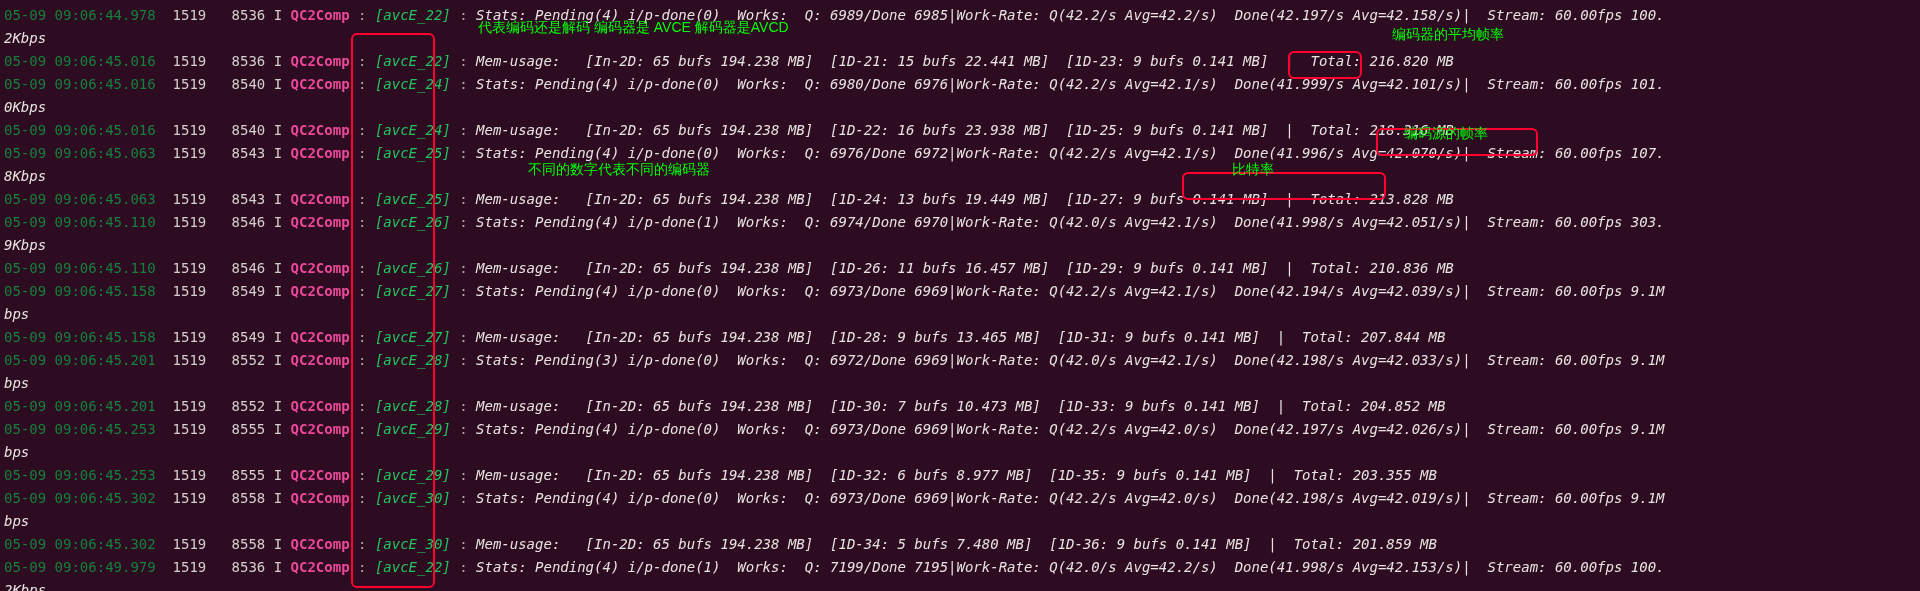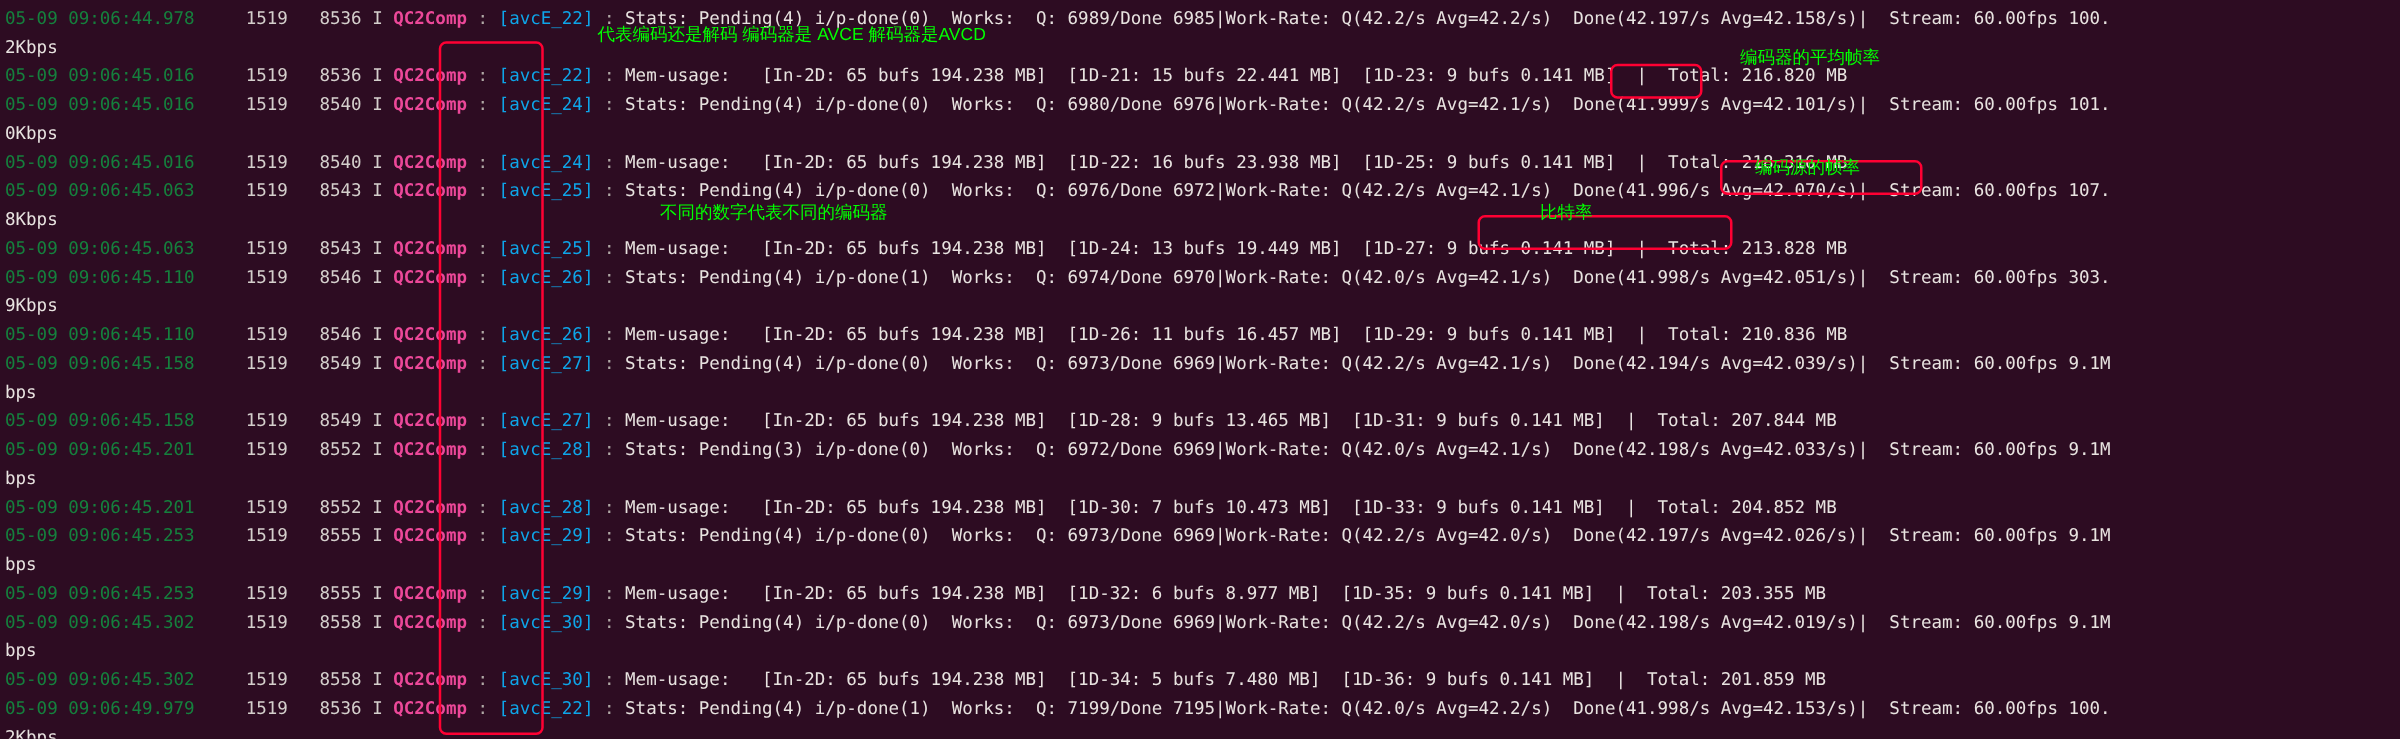--- a/index.html
+++ b/index.html
@@ -18,24 +18,24 @@
   .log-container {
     position: relative;
     padding: 4px 4px;
     white-space: pre;
   }
   .line {
     white-space: pre;
     height: 23px;
   }
   .date  { color: #15803d; }
-  .pid   { color: #d4cfcc; margin-left: 24px; }
+  .pid   { color: #d4cfcc; }
   .comp  { color: #ec4899; font-weight: bold; }
-  .tag   { color: #0ea5e9; }
-  .info  { color: #e8e3e0; }
+  .tag   { color: #22c55e; font-style: italic; }
+  .info  { color: #e8e3e0; font-style: italic; }
   .dim   { color: #b0a9a6; }
 
   
   .note {
     position: absolute;
     color: #00ff00;
     font-family: "Microsoft YaHei","SimSun",sans-serif;
     font-size: 14px;
     font-weight: normal;
     z-index: 10;
@@ -51,21 +51,21 @@
     pointer-events: none;
     z-index: 5;
   }
 </style>
 </head>
 <body>
 
 <div class="log-container" id="log-container"><div class="line"><span class="date">05-09 09:06:44.978</span><span class="pid">  1519   8536 I </span><span class="comp">QC2Comp</span><span class="dim"> : </span><span class="tag">[avcE_22] </span><span class="dim">: </span><span class="info">Stats: Pending(4) i/p-done(0)  Works:  Q: 6989/Done 6985|Work-Rate: Q(42.2/s Avg=42.2/s)  Done(42.197/s Avg=42.158/s)|  Stream: 60.00fps 100.</span></div><div class="line"><span class="info">2Kbps</span></div><div class="line"><span class="date">05-09 09:06:45.016</span><span class="pid">  1519   8536 I </span><span class="comp">QC2Comp</span><span class="dim"> : </span><span class="tag">[avcE_22] </span><span class="dim">: </span><span class="info">Mem-usage:   [In-2D: 65 bufs 194.238 MB]  [1D-21: 15 bufs 22.441 MB]  [1D-23: 9 bufs 0.141 MB]  |  Total: 216.820 MB</span></div><div class="line"><span class="date">05-09 09:06:45.016</span><span class="pid">  1519   8540 I </span><span class="comp">QC2Comp</span><span class="dim"> : </span><span class="tag">[avcE_24] </span><span class="dim">: </span><span class="info">Stats: Pending(4) i/p-done(0)  Works:  Q: 6980/Done 6976|Work-Rate: Q(42.2/s Avg=42.1/s)  Done(41.999/s Avg=42.101/s)|  Stream: 60.00fps 101.</span></div><div class="line"><span class="info">0Kbps</span></div><div class="line"><span class="date">05-09 09:06:45.016</span><span class="pid">  1519   8540 I </span><span class="comp">QC2Comp</span><span class="dim"> : </span><span class="tag">[avcE_24] </span><span class="dim">: </span><span class="info">Mem-usage:   [In-2D: 65 bufs 194.238 MB]  [1D-22: 16 bufs 23.938 MB]  [1D-25: 9 bufs 0.141 MB]  |  Total: 218.316 MB</span></div><div class="line"><span class="date">05-09 09:06:45.063</span><span class="pid">  1519   8543 I </span><span class="comp">QC2Comp</span><span class="dim"> : </span><span class="tag">[avcE_25] </span><span class="dim">: </span><span class="info">Stats: Pending(4) i/p-done(0)  Works:  Q: 6976/Done 6972|Work-Rate: Q(42.2/s Avg=42.1/s)  Done(41.996/s Avg=42.070/s)|  Stream: 60.00fps 107.</span></div><div class="line"><span class="info">8Kbps</span></div><div class="line"><span class="date">05-09 09:06:45.063</span><span class="pid">  1519   8543 I </span><span class="comp">QC2Comp</span><span class="dim"> : </span><span class="tag">[avcE_25] </span><span class="dim">: </span><span class="info">Mem-usage:   [In-2D: 65 bufs 194.238 MB]  [1D-24: 13 bufs 19.449 MB]  [1D-27: 9 bufs 0.141 MB]  |  Total: 213.828 MB</span></div><div class="line"><span class="date">05-09 09:06:45.110</span><span class="pid">  1519   8546 I </span><span class="comp">QC2Comp</span><span class="dim"> : </span><span class="tag">[avcE_26] </span><span class="dim">: </span><span class="info">Stats: Pending(4) i/p-done(1)  Works:  Q: 6974/Done 6970|Work-Rate: Q(42.0/s Avg=42.1/s)  Done(41.998/s Avg=42.051/s)|  Stream: 60.00fps 303.</span></div><div class="line"><span class="info">9Kbps</span></div><div class="line"><span class="date">05-09 09:06:45.110</span><span class="pid">  1519   8546 I </span><span class="comp">QC2Comp</span><span class="dim"> : </span><span class="tag">[avcE_26] </span><span class="dim">: </span><span class="info">Mem-usage:   [In-2D: 65 bufs 194.238 MB]  [1D-26: 11 bufs 16.457 MB]  [1D-29: 9 bufs 0.141 MB]  |  Total: 210.836 MB</span></div><div class="line"><span class="date">05-09 09:06:45.158</span><span class="pid">  1519   8549 I </span><span class="comp">QC2Comp</span><span class="dim"> : </span><span class="tag">[avcE_27] </span><span class="dim">: </span><span class="info">Stats: Pending(4) i/p-done(0)  Works:  Q: 6973/Done 6969|Work-Rate: Q(42.2/s Avg=42.1/s)  Done(42.194/s Avg=42.039/s)|  Stream: 60.00fps 9.1M</span></div><div class="line"><span class="info">bps</span></div><div class="line"><span class="date">05-09 09:06:45.158</span><span class="pid">  1519   8549 I </span><span class="comp">QC2Comp</span><span class="dim"> : </span><span class="tag">[avcE_27] </span><span class="dim">: </span><span class="info">Mem-usage:   [In-2D: 65 bufs 194.238 MB]  [1D-28: 9 bufs 13.465 MB]  [1D-31: 9 bufs 0.141 MB]  |  Total: 207.844 MB</span></div><div class="line"><span class="date">05-09 09:06:45.201</span><span class="pid">  1519   8552 I </span><span class="comp">QC2Comp</span><span class="dim"> : </span><span class="tag">[avcE_28] </span><span class="dim">: </span><span class="info">Stats: Pending(3) i/p-done(0)  Works:  Q: 6972/Done 6969|Work-Rate: Q(42.0/s Avg=42.1/s)  Done(42.198/s Avg=42.033/s)|  Stream: 60.00fps 9.1M</span></div><div class="line"><span class="info">bps</span></div><div class="line"><span class="date">05-09 09:06:45.201</span><span class="pid">  1519   8552 I </span><span class="comp">QC2Comp</span><span class="dim"> : </span><span class="tag">[avcE_28] </span><span class="dim">: </span><span class="info">Mem-usage:   [In-2D: 65 bufs 194.238 MB]  [1D-30: 7 bufs 10.473 MB]  [1D-33: 9 bufs 0.141 MB]  |  Total: 204.852 MB</span></div><div class="line"><span class="date">05-09 09:06:45.253</span><span class="pid">  1519   8555 I </span><span class="comp">QC2Comp</span><span class="dim"> : </span><span class="tag">[avcE_29] </span><span class="dim">: </span><span class="info">Stats: Pending(4) i/p-done(0)  Works:  Q: 6973/Done 6969|Work-Rate: Q(42.2/s Avg=42.0/s)  Done(42.197/s Avg=42.026/s)|  Stream: 60.00fps 9.1M</span></div><div class="line"><span class="info">bps</span></div><div class="line"><span class="date">05-09 09:06:45.253</span><span class="pid">  1519   8555 I </span><span class="comp">QC2Comp</span><span class="dim"> : </span><span class="tag">[avcE_29] </span><span class="dim">: </span><span class="info">Mem-usage:   [In-2D: 65 bufs 194.238 MB]  [1D-32: 6 bufs 8.977 MB]  [1D-35: 9 bufs 0.141 MB]  |  Total: 203.355 MB</span></div><div class="line"><span class="date">05-09 09:06:45.302</span><span class="pid">  1519   8558 I </span><span class="comp">QC2Comp</span><span class="dim"> : </span><span class="tag">[avcE_30] </span><span class="dim">: </span><span class="info">Stats: Pending(4) i/p-done(0)  Works:  Q: 6973/Done 6969|Work-Rate: Q(42.2/s Avg=42.0/s)  Done(42.198/s Avg=42.019/s)|  Stream: 60.00fps 9.1M</span></div><div class="line"><span class="info">bps</span></div><div class="line"><span class="date">05-09 09:06:45.302</span><span class="pid">  1519   8558 I </span><span class="comp">QC2Comp</span><span class="dim"> : </span><span class="tag">[avcE_30] </span><span class="dim">: </span><span class="info">Mem-usage:   [In-2D: 65 bufs 194.238 MB]  [1D-34: 5 bufs 7.480 MB]  [1D-36: 9 bufs 0.141 MB]  |  Total: 201.859 MB</span></div><div class="line"><span class="date">05-09 09:06:49.979</span><span class="pid">  1519   8536 I </span><span class="comp">QC2Comp</span><span class="dim"> : </span><span class="tag">[avcE_22] </span><span class="dim">: </span><span class="info">Stats: Pending(4) i/p-done(1)  Works:  Q: 7199/Done 7195|Work-Rate: Q(42.0/s Avg=42.2/s)  Done(41.998/s Avg=42.153/s)|  Stream: 60.00fps 100.</span></div><div class="line"><span class="info">2Kbps</span></div></div>
 
 <div class="note" style="left:430px; top:16px;">代表编码还是解码 编码器是 AVCE  解码器是AVCD</div>
-<div class="note" style="left:1344px; top:34px;">编码器的平均帧率</div>
+<div class="note" style="left:1344px; top:24px;font-family:Liberation Mono, monospace;">编码器的平均帧率</div>
 <div class="note" style="left:1356px; top:122px;">编码源的帧率</div>
 <div class="note" style="left:1184px; top:158px;text-align:right;">比特率</div>
 <div class="note" style="left:480px; top:158px;">不同的数字代表不同的编码器</div>
 
 <div class="hlbox" style="left: 351px; top: 33px; width: 80px; height: 551px;"></div>
 <div class="hlbox" style="left: 1288px; top: 51px; width: 70px; height: 24px;"></div>
 <div class="hlbox" style="left: 1376px; top: 128px; width: 158px; height: 24px;"></div>
 <div class="hlbox" style="left: 1182px; top: 172px; width: 200px; height: 24px;"></div>
 
 </body></html>

